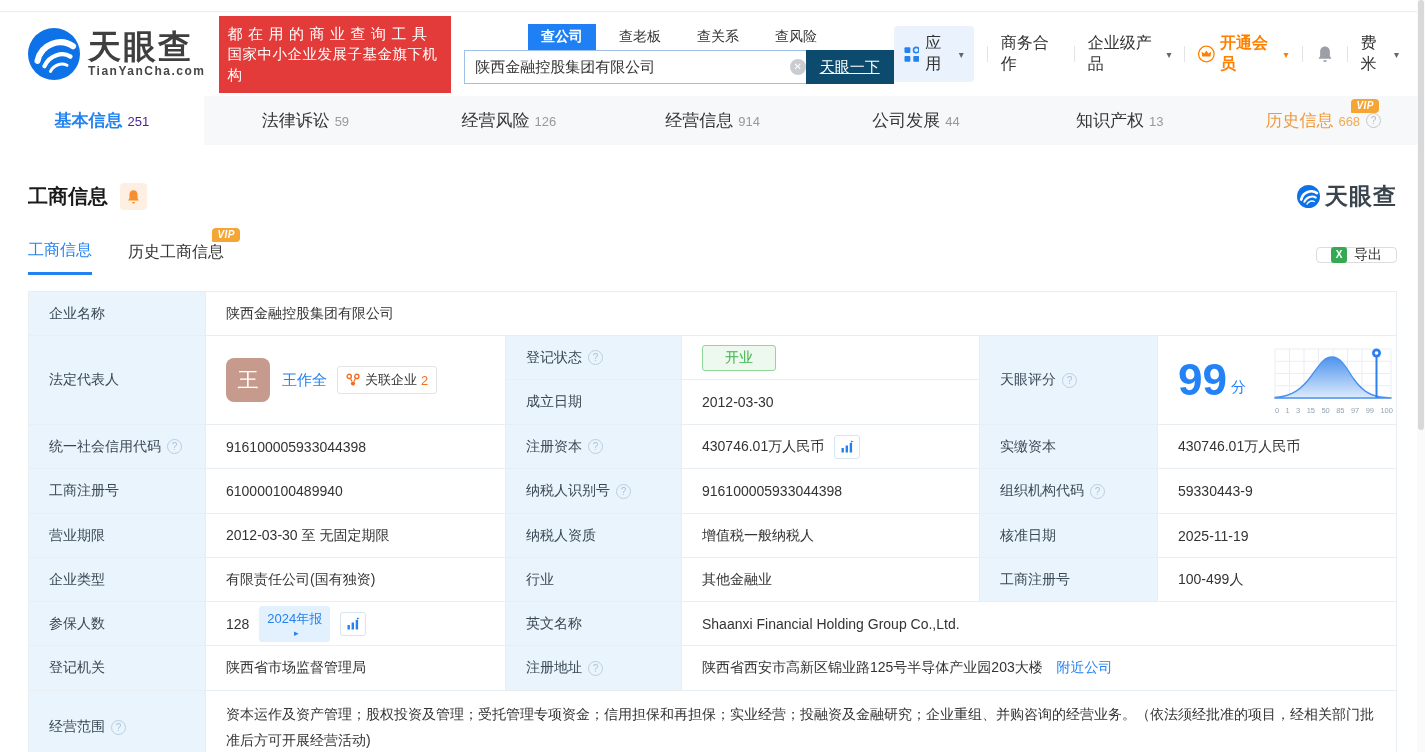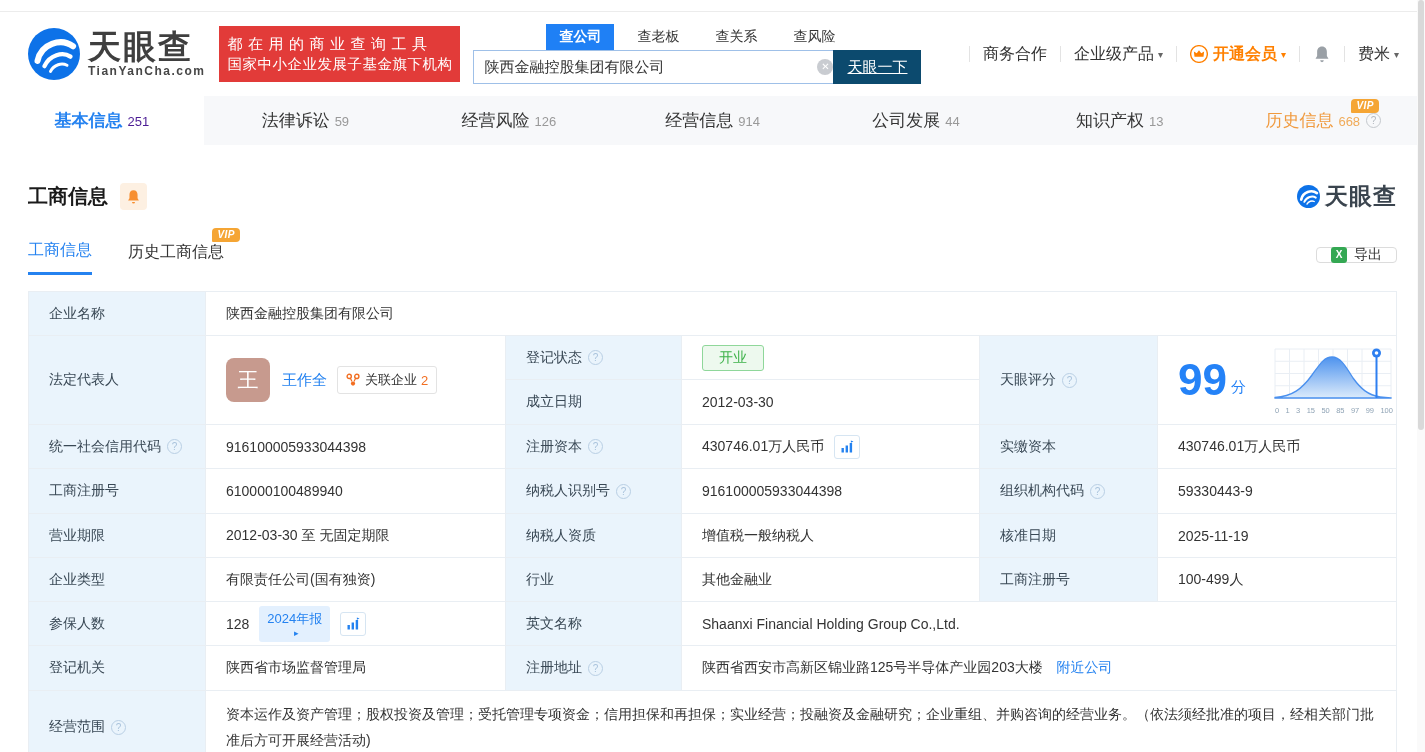--- a/index.html
+++ b/index.html
@@ -107,21 +107,21 @@
   .avatar { width:44px; height:44px; border-radius:8px; background:#c79a8e; color:#fff; font-size:21px;
       display:flex; align-items:center; justify-content:center; cursor:pointer; flex:none; }
   .rep-name { color:#2482f0; font-size:15px; margin-left:12px; cursor:pointer; }
   .rel-badge { display:flex; align-items:center; border:1px solid #e3e3e3; border-radius:3px;
       padding:4px 8px; margin-left:10px; cursor:pointer; background:#fff; }
   .rel-badge svg { width:14px; height:14px; margin-right:5px; }
   .rel-label { font-size:13px; color:#333; }
   .rel-count { font-size:13px; color:#f26e21; margin-left:4px; }
 
   .status-badge { display:inline-block; border:1px solid #8fd79a; background:#edf9ee; color:#3eb24a;
-      font-size:14px; border-radius:3px; padding:3px 16px; }
+      font-size:14px; border-radius:3px; padding:3px 22px; }
 
   .cap-icon { width:26px; height:24px; border:1px solid #d6e5f2; border-radius:3px; margin-left:10px;
       display:flex; align-items:center; justify-content:center; cursor:pointer; background:#fff; }
   .cap-icon svg { width:14px; height:14px; }
   .report-badge { display:flex; align-items:center; background:#e3f0fe; color:#2482f0; font-size:13px;
       border-radius:3px; padding:4px 8px; margin-left:10px; cursor:pointer;flex-direction:column; }
   .report-badge .arrow-r { margin-left:3px; font-size:9px; }
   .addr-link { color:#2482f0; margin-left:10px; cursor:pointer; }
 
   .score-cell { display:flex; align-items:center; }
@@ -169,20 +169,30 @@
       <div class="stab">查风险</div>
     </div>
     <div class="search-bar">
       <input class="search-input" value="陕西金融控股集团有限公司" style="">
       <div class="clear-icon"></div>
       <button class="search-btn">天眼一下</button>
     </div>
   </div>
 
   <div class="topnav">
+    <div class="apps-btn">
+      <svg viewBox="0 0 16 16">
+        <rect x="0.5" y="0.5" width="6" height="6" rx="1" fill="#2482f0"></rect>
+        <circle cx="12.5" cy="3.5" r="2.8" fill="none" stroke="#2482f0" stroke-width="1.6"></circle>
+        <rect x="0.5" y="9.5" width="6" height="6" rx="1" fill="#2482f0"></rect>
+        <rect x="9.5" y="9.5" width="6" height="6" rx="1" fill="#2482f0"></rect>
+      </svg>
+      <span class="apps-label">应用</span>
+      <span class="caret"></span>
+    </div>
     <div class="sep"></div>
     <div class="nav-item">商务合作</div>
     <div class="sep"></div>
     <div class="nav-item">
       <span>企业级产品</span>
       <span class="caret"></span>
     </div>
     <div class="sep"></div>
     <div class="nav-item vip-nav">
       <svg viewBox="0 0 20 20">

